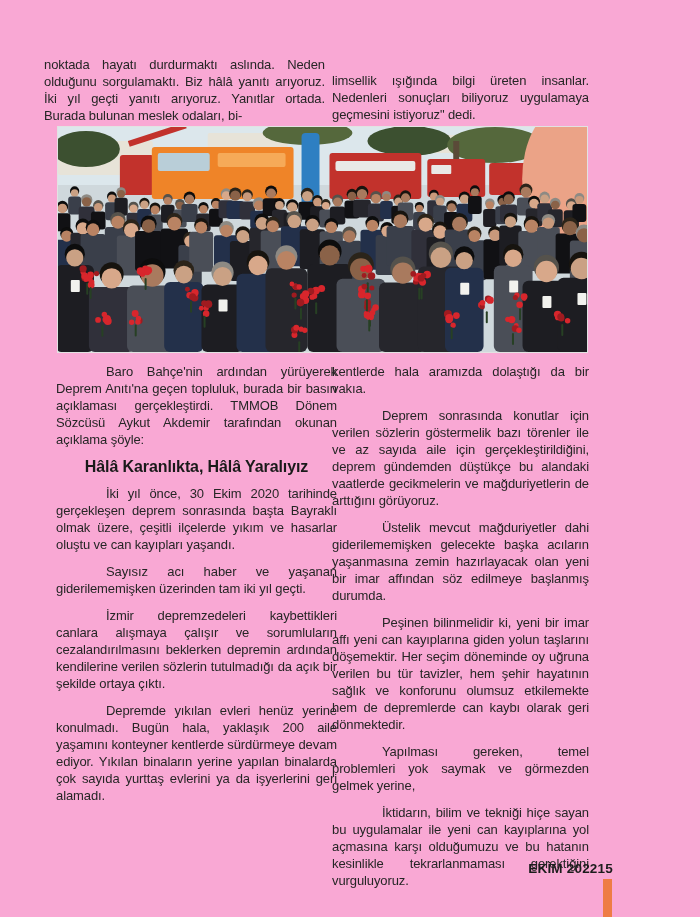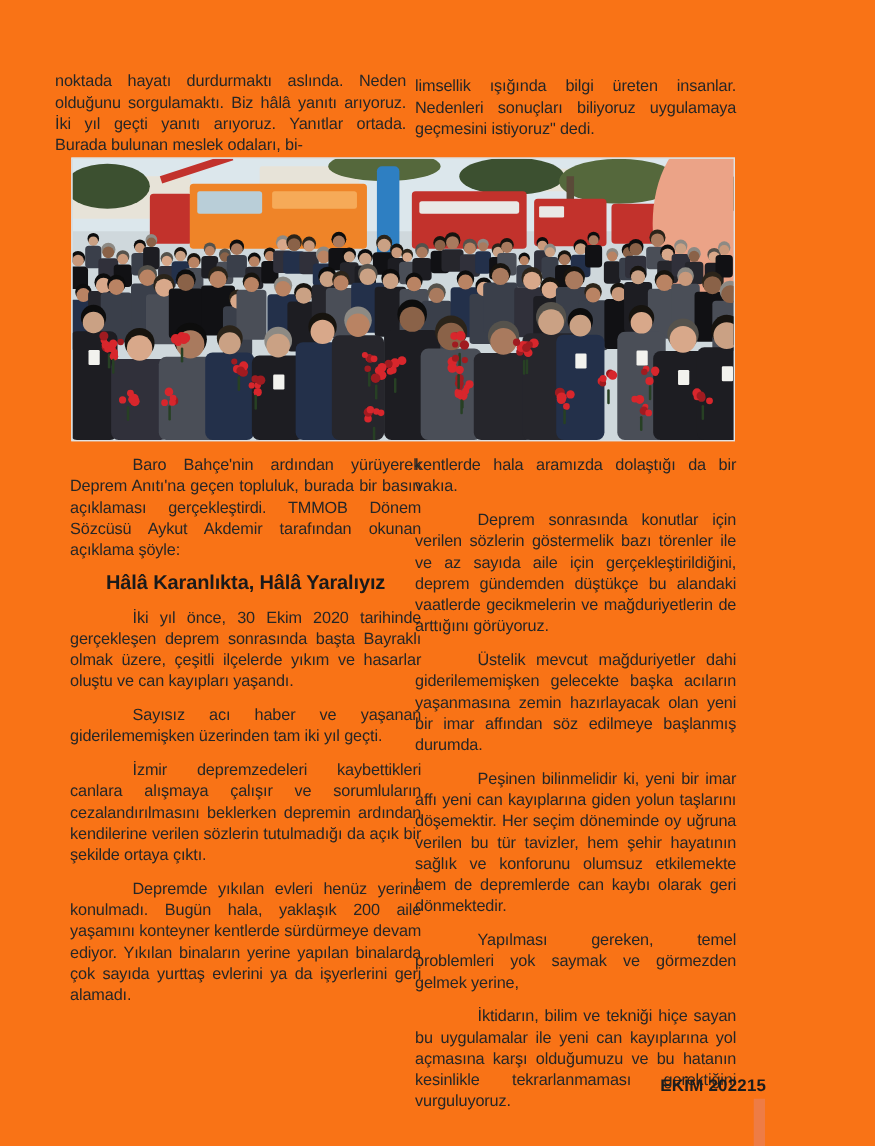--- a/index.html
+++ b/index.html
@@ -1,24 +1,24 @@
 <!DOCTYPE html>
 <html><head>
 <meta charset="utf-8">
 <style>
   html,body{margin:0;padding:0;background:#ffffff;}
   .page{
-    position:relative;width:700px;height:917px;background:#f97316;overflow:hidden;
+    position:relative;width:700px;height:917px;background:#f9a8d4;overflow:hidden;
     font-family:"Liberation Sans",sans-serif;color:#262626;
   }
   .txtcol{position:absolute;font-size:13px;line-height:17px;text-align:justify;letter-spacing:-0.1px;}
   .txtcol p{margin:0 0 10px 0;}
   .txtcol p.indent{text-indent:50px;}
   #top-left{left:44px;top:56px;width:281px;}
-  #top-right{left:332px;top:60px;width:257px;}
+  #top-right{left:332px;top:72px;width:257px;}
   #bot-left{left:44px;top:363px;width:281px;margin-left:12px;}
   #bot-right{left:332px;top:363px;width:257px;}
   .col-heading{
     font-weight:bold;text-align:center;font-size:16px;color:#1a1a1a;
     margin:14px 0 14px 0;text-indent:0;letter-spacing:-0.1px;
   }
   .photo-frame{
     position:absolute;left:57px;top:126px;width:531px;height:227px;
     border:1px solid #e2e2e2;box-sizing:border-box;overflow:hidden;background:#cfd8dc;
   }

